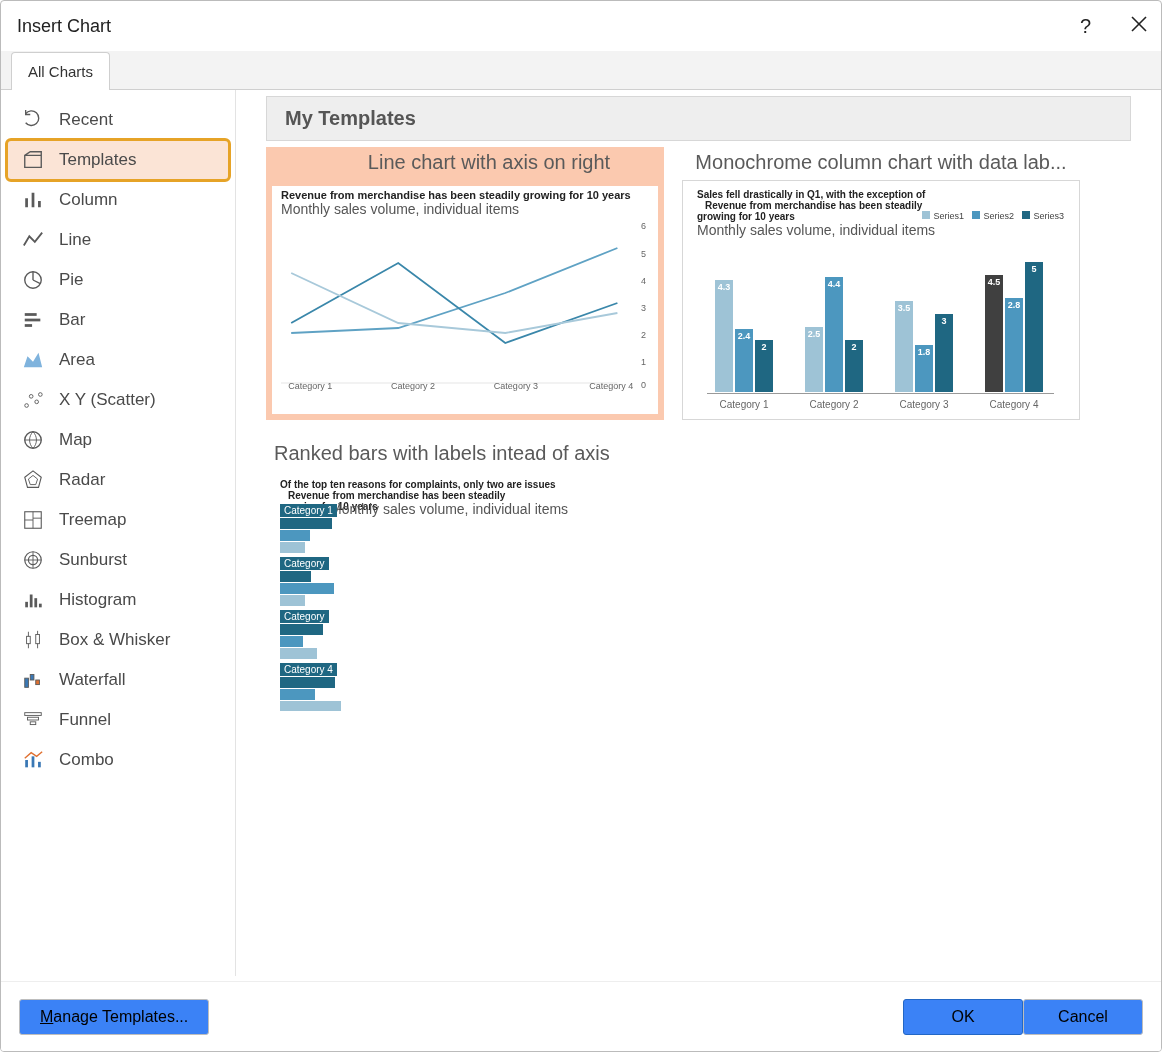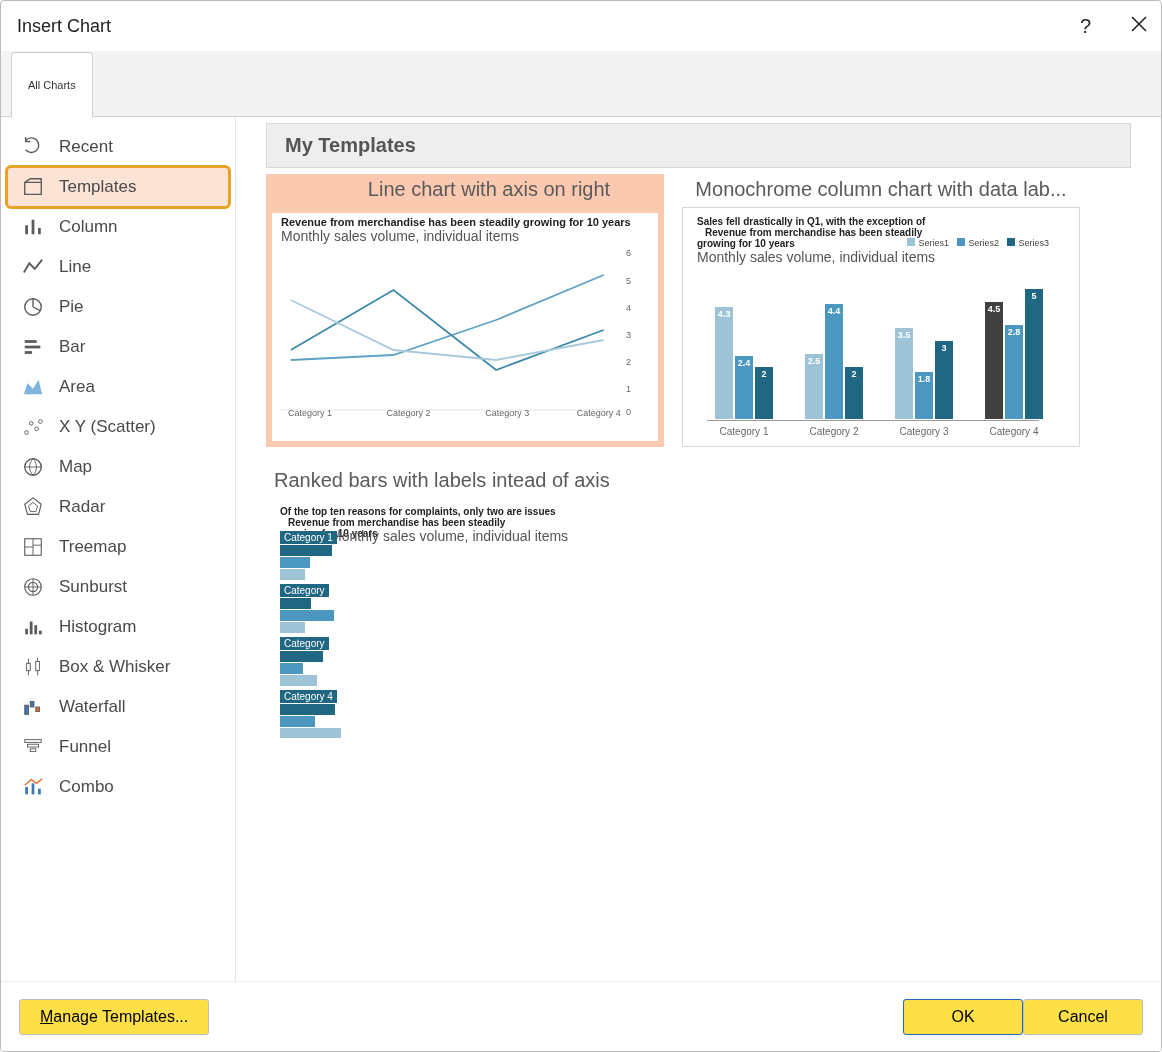--- a/index.html
+++ b/index.html
@@ -28,22 +28,22 @@
 .titlebar .close svg { width: 20px; height: 20px; stroke: #222; stroke-width:1.6; }
 
 
 .tabs-row {
   display:flex;
   padding: 0 10px;
   border-bottom: 1px solid #cfcfcf;
   background:#f3f3f3;
 }
 .tab {
-  padding: 26px 16px;
-  font-size: 11px;
+  padding: 10px 16px;
+  font-size: 15px;
   color: #333;
   background:#fff;
   border:1px solid #cfcfcf;
   border-bottom:none;
   border-radius: 4px 4px 0 0;
   position:relative;
   top:1px;
   cursor:pointer;
 }
 
@@ -109,21 +109,21 @@
   color:#5a5a5a;
   text-align:center;
   padding: 4px 0 6px 0;
   white-space: nowrap;
   overflow:hidden;
   text-overflow: ellipsis;
 }
 .template-thumb {
   border:1px solid #d7d7d7;
   height: 240px;
-  padding: 8px 30px 8px 14px;
+  padding: 8px 15px 8px 14px;
   background:#fff;
   font-size:10px;
   color:#555;
   position:relative;
   overflow:hidden;
 }
 .template-card.selected .template-title {
   background:#fbc9af;
   padding-left:48px;
 }
@@ -163,21 +163,21 @@
   justify-content:space-between;
   padding: 0 18px;
   background:#fff;
   border-top:1px solid #eee;
 }
 .btn {
   min-width:120px;
   padding: 8px 20px;
   font-size:16px;
   border:1px solid #bdbdbd;
-  background:#fde047;
+  background:#3b82f6;
   border-radius:3px;
   cursor:pointer;
 }
 .btn.primary {
   border:1.5px solid #2367c5;
 }
 .btn.manage {
   min-width:190px;
 }
 .right-btns { display:flex; }

